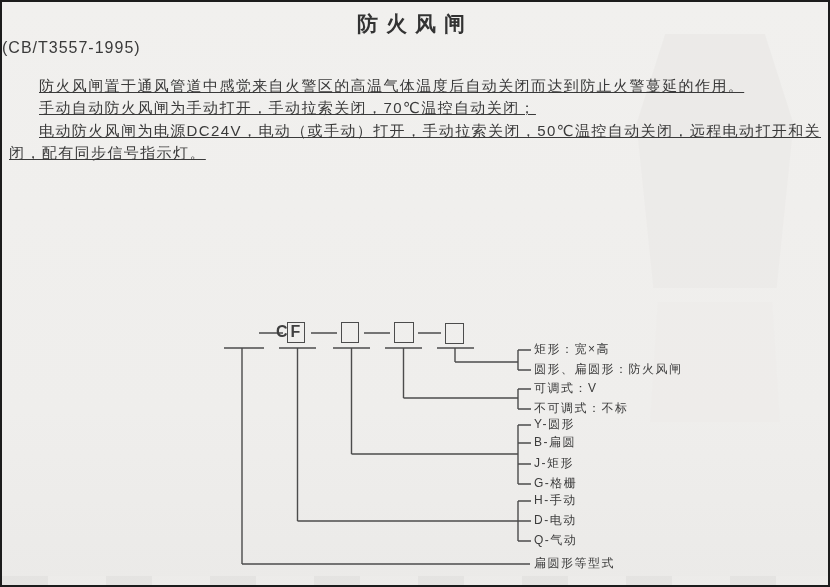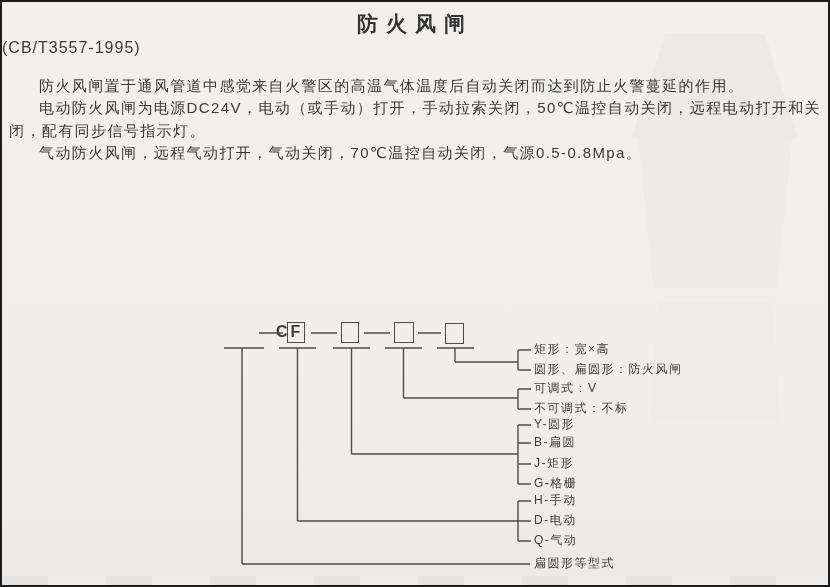--- a/index.html
+++ b/index.html
@@ -33,21 +33,21 @@
   }
   .subtitle{
     position:absolute;top:37px;left:0;width:100%;
     font-size:16px;letter-spacing:1px;color:#3a3a3a;
   }
   .bodytext{
     position:absolute;top:73px;left:7px;right:7px;
     font-size:15px;line-height:22.4px;letter-spacing:1.4px;
     text-align:justify;color:#3a3a3a;
   }
-  .bodytext p{margin:0;text-indent:2em;}
+  .bodytext p{margin:0;text-indent:2em;text-decoration:underline;}
   .diagram{position:absolute;left:0;top:0;width:830px;height:587px;pointer-events:none;}
   .cf{
     position:absolute;left:226px;top:321px;
     font-size:16px;letter-spacing:3px;color:#3f3f3f;font-weight:700;margin-left:48px;
   }
   .cbox{position:absolute;border:1.5px solid #4c4c4c;background:transparent;box-sizing:border-box;}
   .b1{left:285px;top:320px;width:18px;height:21px;}
   .b2{left:339px;top:320px;width:18px;height:21px;}
   .b3{left:392px;top:320px;width:20px;height:21px;}
   .b4{left:443px;top:321px;width:19px;height:21px;}
@@ -65,22 +65,22 @@
   <div class="artifact a1"></div>
   <div class="artifact a2"></div>
   <div class="artifact a3"></div>
   <div class="edgeband"></div>
 
   <div class="title">防火风闸</div>
   <div class="subtitle">(CB/T3557-1995)</div>
 
   <div class="bodytext">
     <p>防火风闸置于通风管道中感觉来自火警区的高温气体温度后自动关闭而达到防止火警蔓延的作用。</p>
+    <p>手动自动防火风闸为手动打开，手动拉索关闭，70℃温控自动关闭；</p>
     <p>电动防火风闸为电源DC24V，电动（或手动）打开，手动拉索关闭，50℃温控自动关闭，远程电动打开和关闭，配有同步信号指示灯。</p>
-    <p>气动防火风闸，远程气动打开，气动关闭，70℃温控自动关闭，气源0.5-0.8Mpa。</p>
   </div>
 
   <div class="diagram">
 
     <svg class="lines" width="830" height="587" viewBox="0 0 830 587">
       <g stroke="#4c4c4c" stroke-width="1.4" fill="none">
 
         <path d="M257 331 H281 M309 331 H335 M362 331 H388 M416 331 H439"></path>
 
         <path d="M222 346 H262 M277 346 H314 M331 346 H368 M383 346 H420 M435 346 H472"></path>

